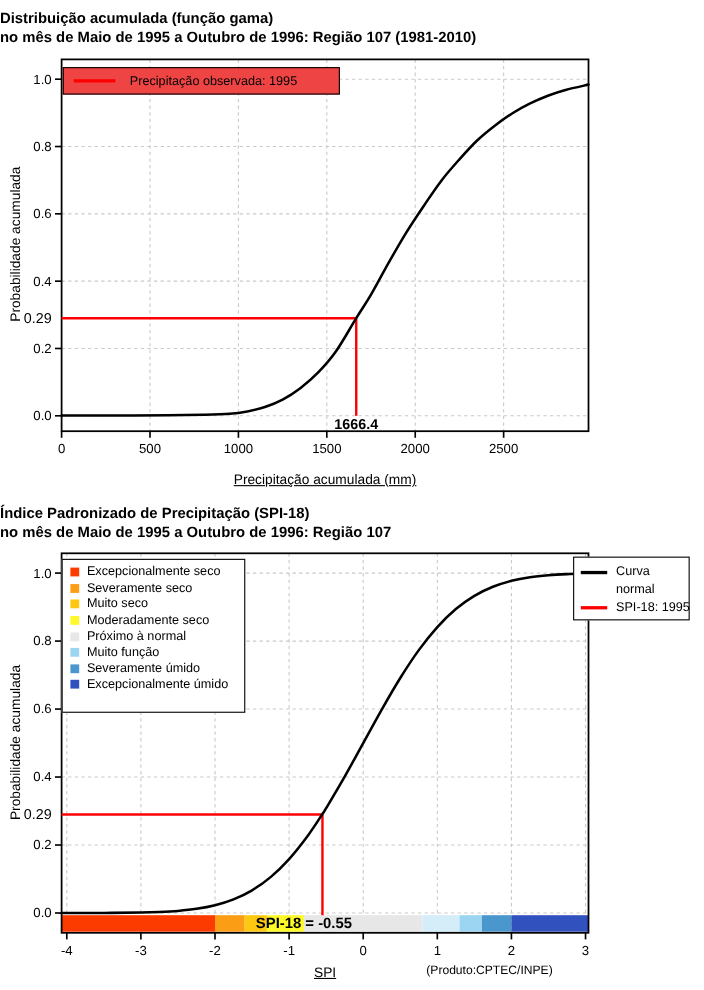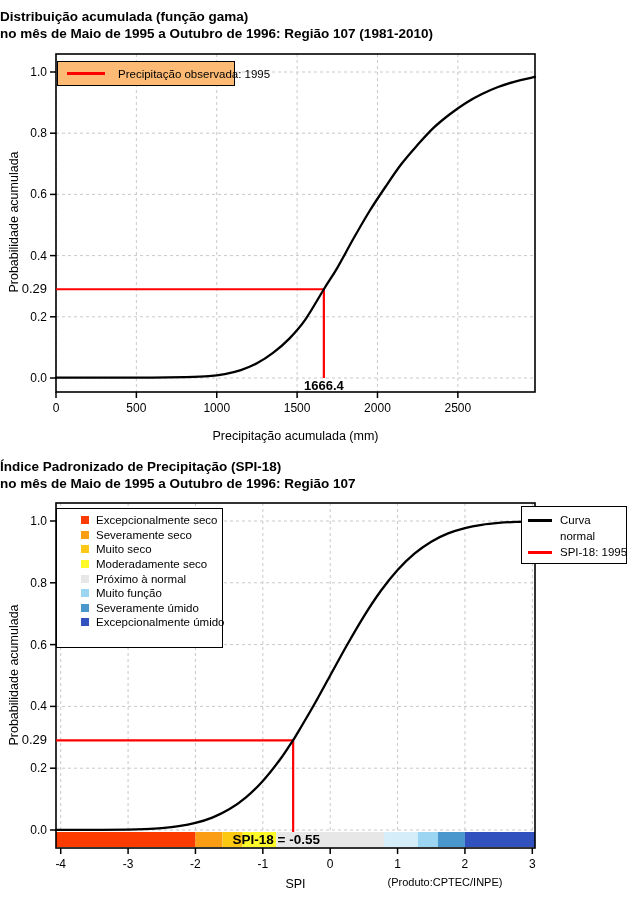--- a/index.html
+++ b/index.html
@@ -7,30 +7,30 @@
         font-family:"Liberation Sans",sans-serif;color:#000;overflow:hidden;}
   svg{position:absolute;left:0;}
   svg text{font-family:"Liberation Sans",sans-serif;fill:#000;}
   #svg1{top:0;} #svg2{top:450px;}
   .title{position:absolute;left:0;width:591px;font-weight:bold;
          font-size:13.5px;line-height:17px;white-space:nowrap;}
   #t1{top:8px;} #t2{top:458px;}
   .ylab{position:absolute;white-space:nowrap;font-size:12.5px;
         transform:translate(-50%,-50%) rotate(-90deg);}
   #ylab1{left:14px;top:222px;} #ylab2{left:14px;top:675px;}
-  .xlab{position:absolute;left:0;width:591px;text-align:center;font-size:12.5px;}
+  .xlab{position:absolute;left:0;width:591px;text-align:center;font-size:12.5px;text-decoration:underline;}
   #xlab1{top:429px;} #xlab2{top:877px;}
   .product{position:absolute;left:375px;top:876px;width:140px;text-align:center;font-size:11px;}
-  .legend-top{position:absolute;left:57px;top:61px;width:178px;height:25px;
-        border:1.5px solid #000;background:#fdba74;display:flex;align-items:center;box-sizing:border-box;}
+  .legend-top{position:absolute;left:57px;top:61px;width:252px;height:25px;
+        border:1.5px solid #000;background:#ef4444;display:flex;align-items:center;box-sizing:border-box;}
   .lt-sample{display:inline-block;width:38px;height:3px;background:#FF0000;margin-left:9px;flex:none;}
   .lt-text{margin-left:13px;font-size:11.5px;white-space:nowrap;}
   #legend-categories{position:absolute;left:56px;top:508px;width:167px;height:140px;
         border:1.5px solid #000;background:#fff;padding-top:4px;box-sizing:border-box;}
-  .cat-row{display:flex;align-items:center;height:14.6px;margin-left:17px;}
+  .cat-row{display:flex;align-items:center;height:14.6px;}
   .swatch{width:8px;height:8px;margin-left:7px;flex:none;}
   .cat-label{margin-left:7px;font-size:11.5px;white-space:nowrap;}
   #legend-curves{position:absolute;left:521px;top:506px;width:106px;height:58px;
         border:1.5px solid #000;background:#fff;padding-top:5px;box-sizing:border-box;}
   .cv-row{display:flex;align-items:center;height:16px;}
   .cv-sample{width:24px;height:3px;margin-left:6px;flex:none;}
   .cv-text{margin-left:8px;font-size:11.5px;white-space:nowrap;}
 </style>
 </head>
 <body>

